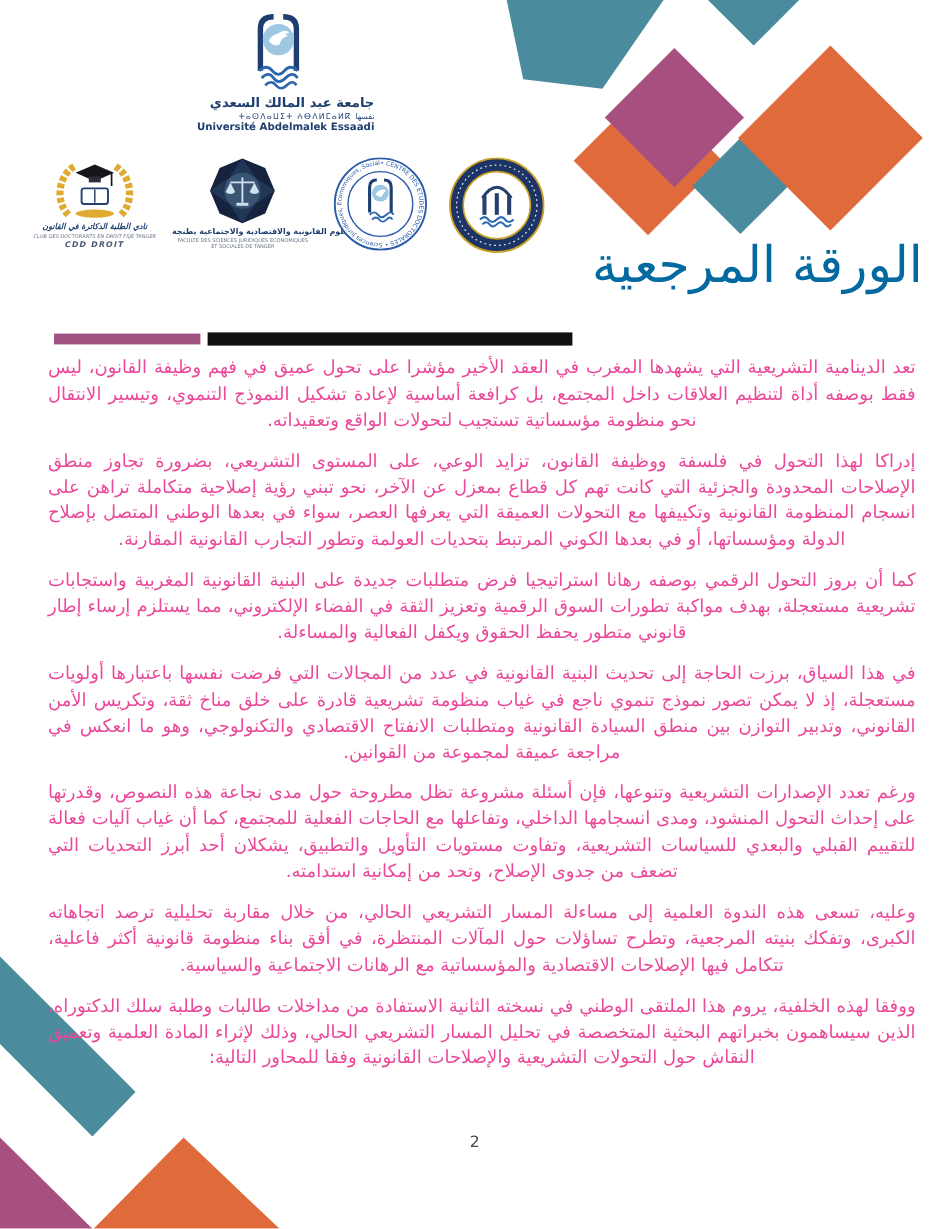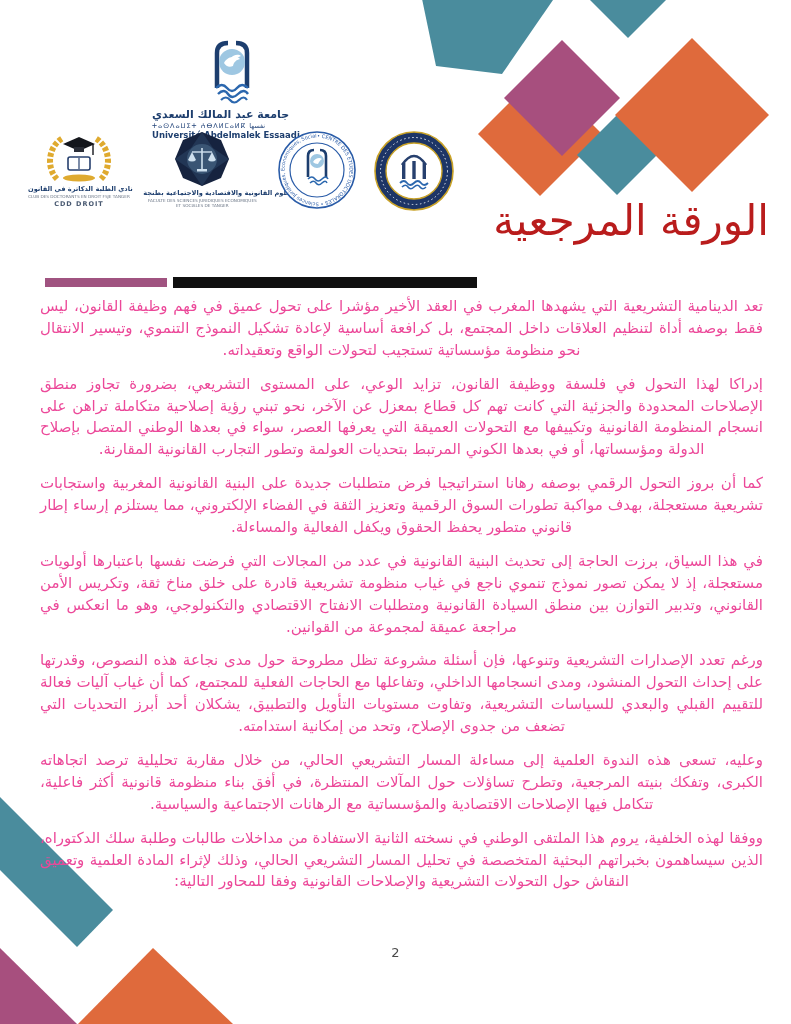--- a/index.html
+++ b/index.html
@@ -9,40 +9,40 @@
     background:#ffffff;
     overflow:hidden;
     font-family:"DejaVu Sans",sans-serif;
   }
   svg{display:block;}
   .deco{position:absolute;pointer-events:none;}
   .deco-tr{top:0;left:380px;}
   .deco-bl{left:0;top:780px;}
 
   
-  .uni-logo{position:absolute;left:152px;top:36px;width:160px;text-align:left;color:#1d3e6e;}
+  .uni-logo{position:absolute;left:152px;top:7px;width:160px;text-align:right;color:#1d3e6e;}
   .uni-logo .mark{margin:0 auto;}
   .uni-name-ar{font-size:11px;font-weight:bold;line-height:1.25;}
   .uni-name-tif{font-size:6.5px;letter-spacing:1px;line-height:1.3;color:#24457a;}
   .uni-name-fr{font-size:8.5px;font-weight:bold;line-height:1.3;}
 
   .badges{position:absolute;left:28px;top:131px;width:428px;display:flex;justify-content:space-between;align-items:flex-start;}
   .badge{text-align:center;color:#1d3e6e;}
   .badge .cap-ar{font-size:6.6px;font-weight:bold;line-height:1.3;margin-top:2px;white-space:nowrap;}
   .badge .cap-fr{font-size:4.2px;color:#6b7686;line-height:1.35;white-space:nowrap;}
   .badge .cap-acr{font-size:6.5px;font-weight:bold;color:#4a5a72;letter-spacing:1px;margin-top:1px;}
-  .badge1{width:102px;}
+  .badge1{width:102px;font-style:italic;}
   .badge2{width:118px;}
   .badge3{width:84px;}
   .badge4{width:84px;}
 
   
   .doc-title{
     position:absolute;top:196px;right:22px;
-    font-size:42px;color:#b91c1c;direction:rtl;
+    font-size:42px;color:#0369a1;direction:rtl;
     letter-spacing:0;line-height:1.2;
   }
   .rule-purple{position:absolute;left:45px;top:278px;width:122px;height:9px;background:#a05380;}
   .rule-black{position:absolute;left:173px;top:277px;width:304px;height:11px;background:#101010;}
 
   
   .body-text{
     position:absolute;left:40px;top:296px;width:723px;
     direction:rtl;
     font-size:15px;line-height:1.46;color:#ec4899;

